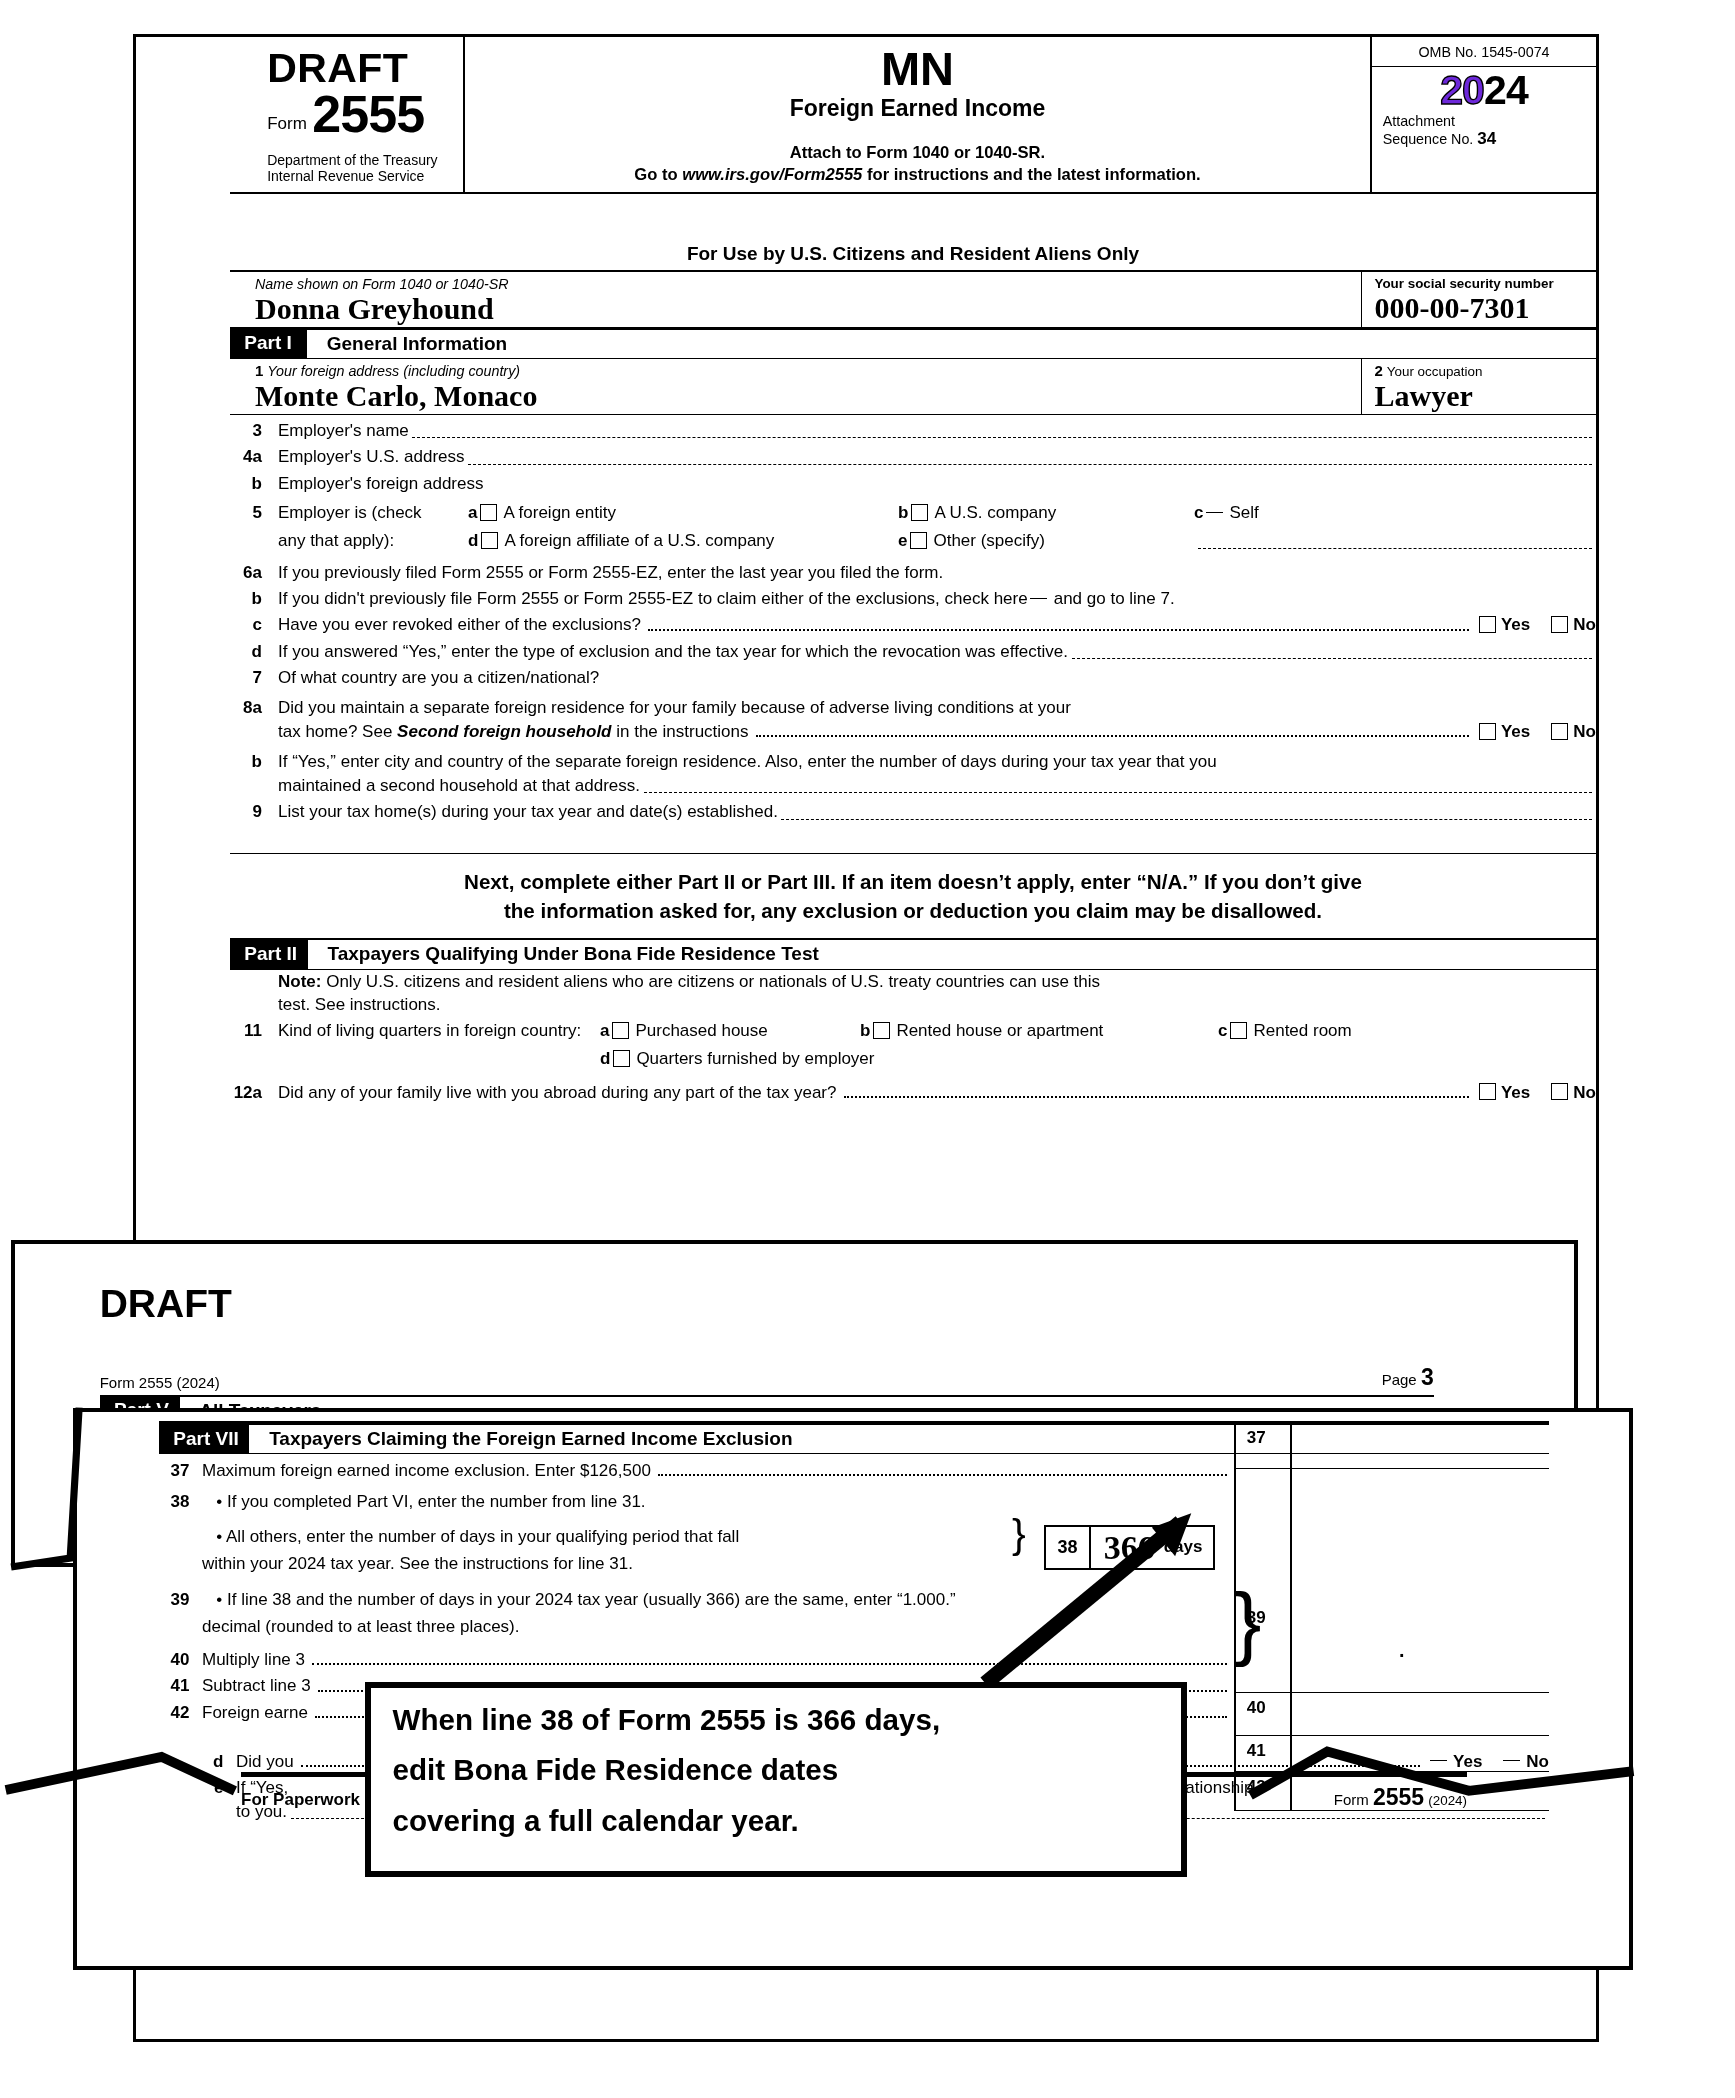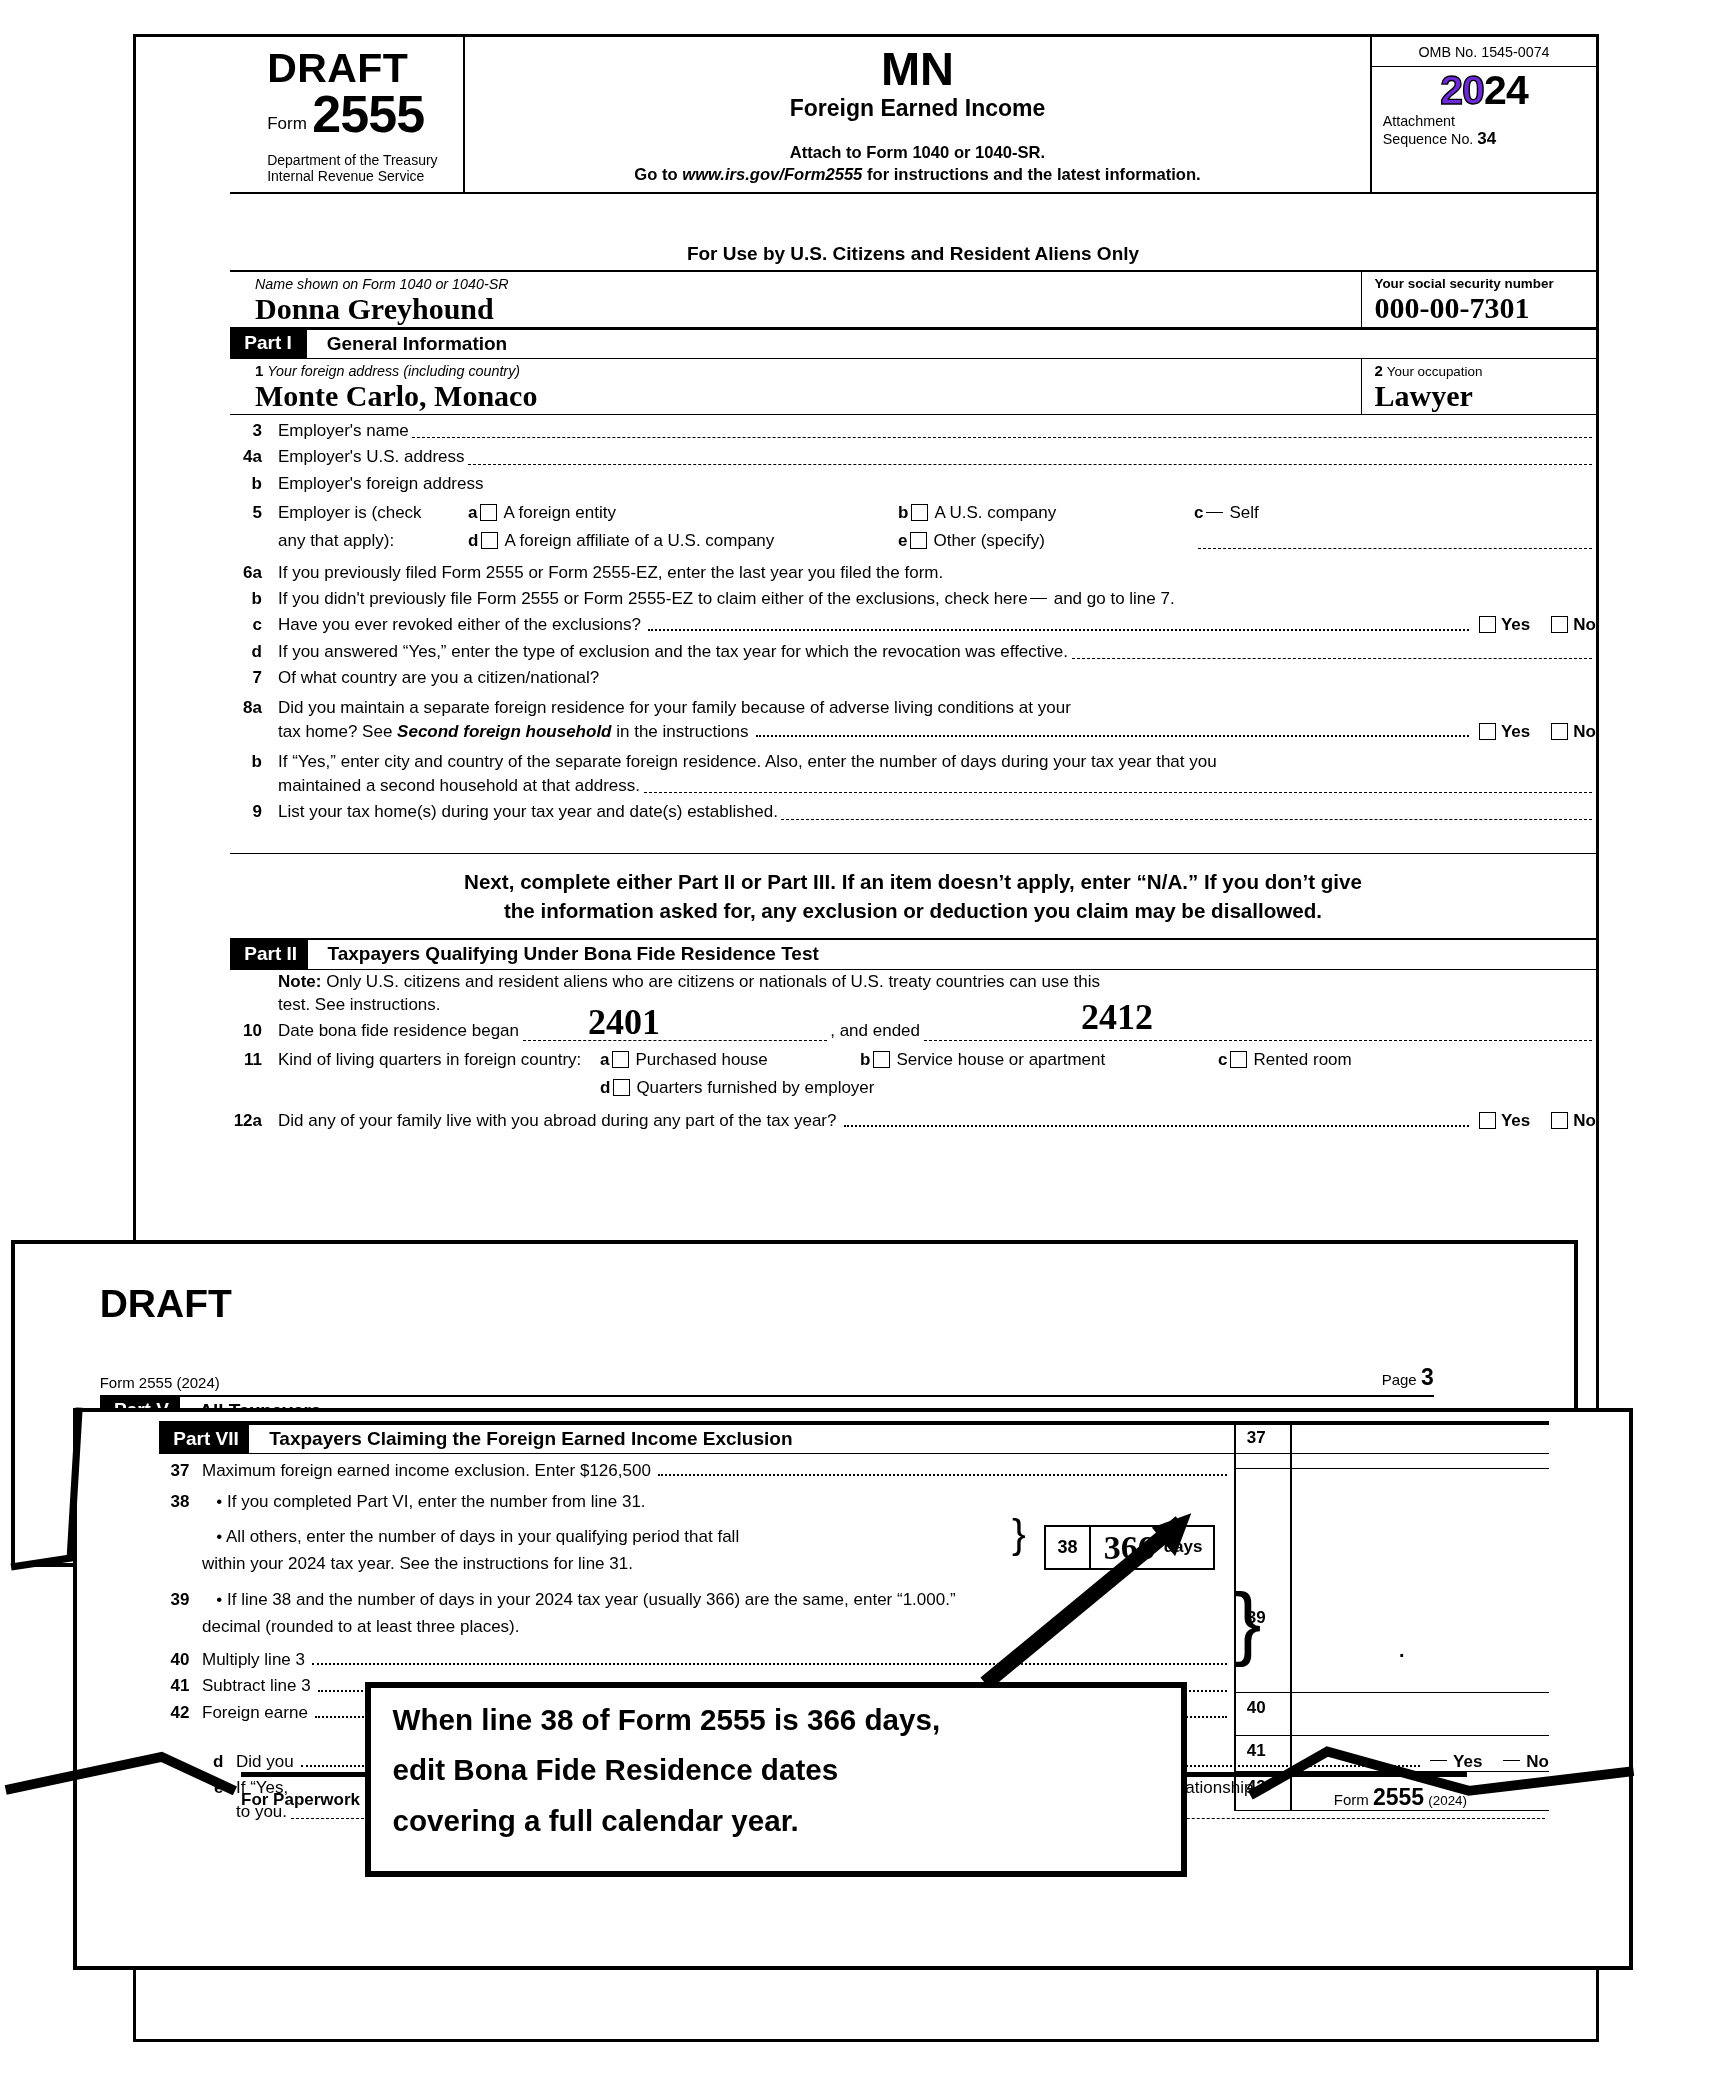--- a/index.html
+++ b/index.html
@@ -335,39 +335,28 @@
 
       <div class="lines">
         <div class="ln">
           <div class="no"></div>
           <div class="bdy">
             <div><b>Note:</b> <span>Only U.S. citizens and resident aliens who are citizens or nationals of U.S. treaty countries can use this</span></div>
             <div>test. See instructions.</div>
           </div>
         </div>
 
-        <div class="ln" style="position:relative">
-          <div class="no">10</div>
-          <div class="bdy flexline">
-            <span style="padding-bottom:2.7px">Date bona fide residence began</span>
-            <span class="dash" style="max-width:304px"></span>
-            <span style="padding-bottom:2.7px">, and ended</span>
-            <span class="dash"></span>
-          </div>
-          <div class="handw" style="position:absolute;left:358px;top:-14.3px">2401</div>
-          <div class="handw" style="position:absolute;left:851px;top:-19.7px">2412</div>
-        </div>
 
         <div class="ln">
           <div class="no">11</div>
           <div class="bdy">
             <div style="display:flex">
               <span style="width:322px">Kind of living quarters in foreign country:</span>
               <span style="width:260px"><b>a</b><span class="cb"></span><span>Purchased house</span></span>
-              <span style="width:358px"><b>b</b><span class="cb"></span><span>Service house or apartment</span></span>
+              <span style="width:358px"><b>b</b><span class="cb"></span><span>Rented house or apartment</span></span>
               <span><b>c</b><span class="cb"></span><span>Rented room</span></span>
             </div>
             <div style="display:flex;margin-top:5.4px">
               <span style="width:322px"></span>
               <span><b>d</b><span class="cb"></span><span>Quarters furnished by employer</span></span>
             </div>
           </div>
         </div>
 
         <div class="ln" style="padding-top:9px">

